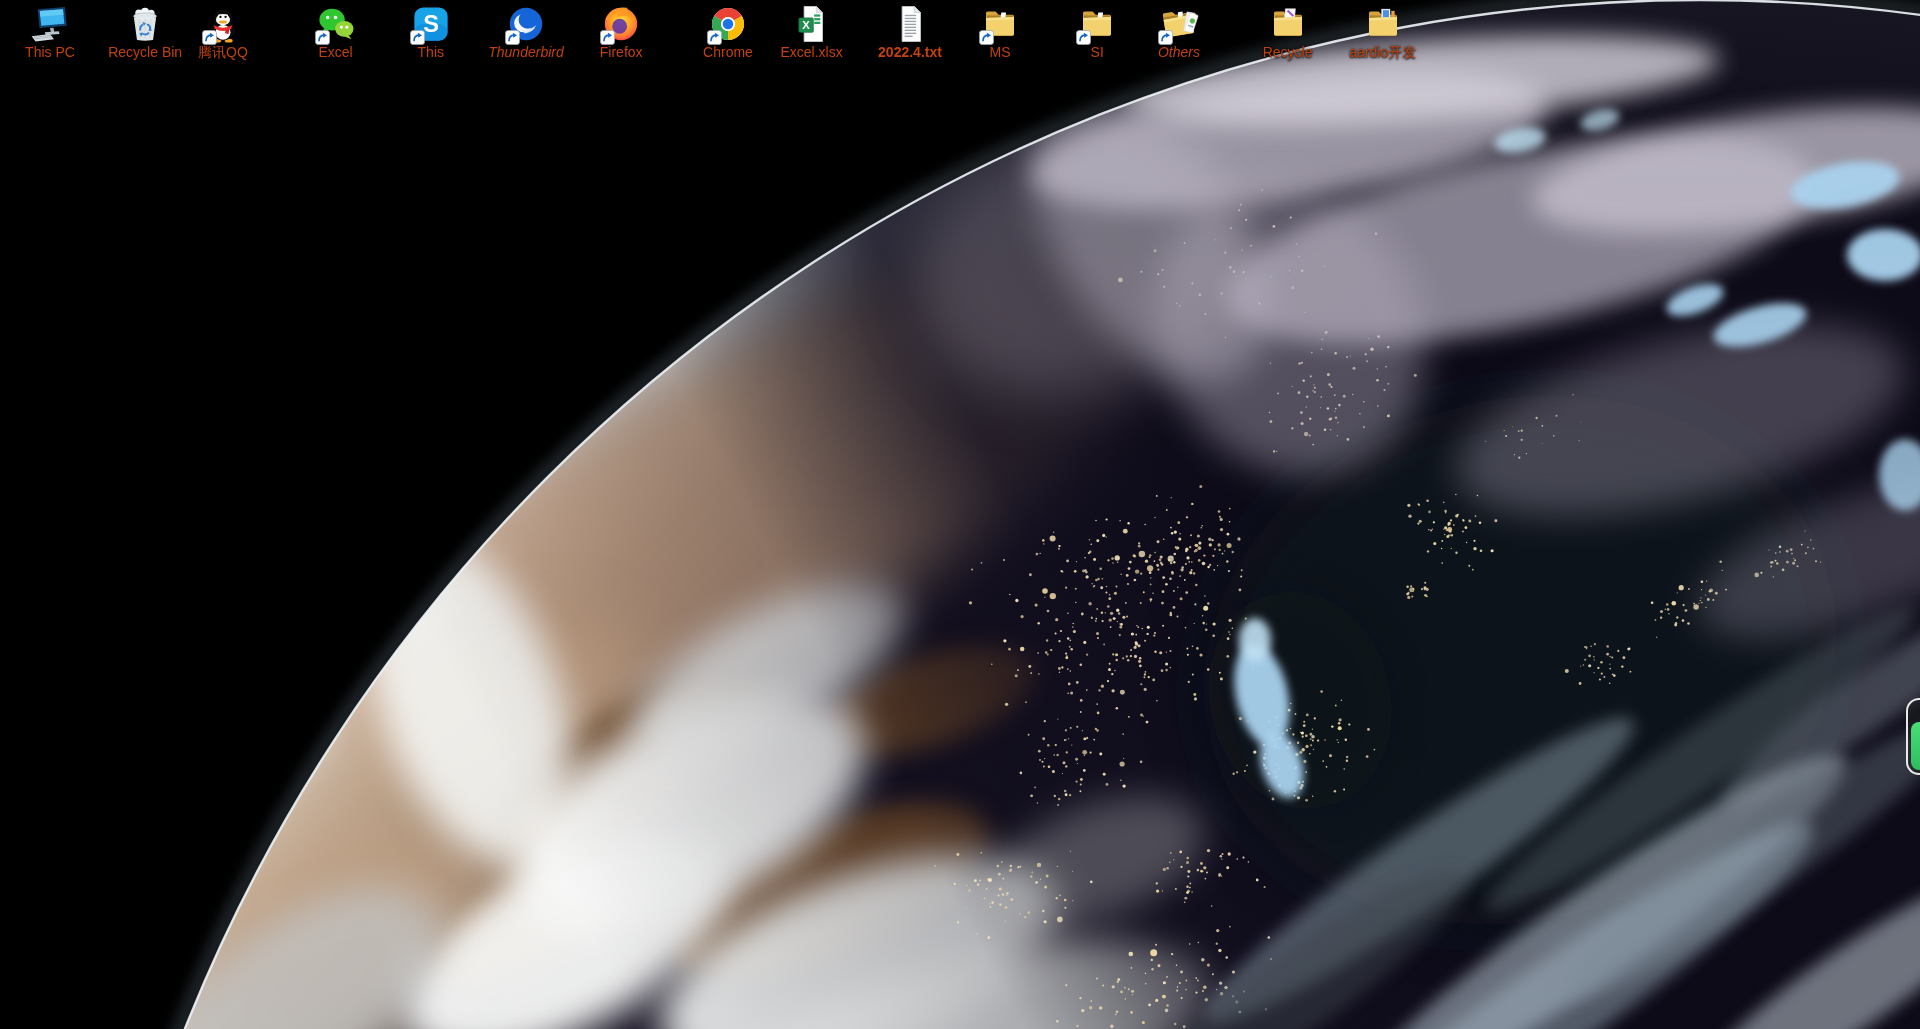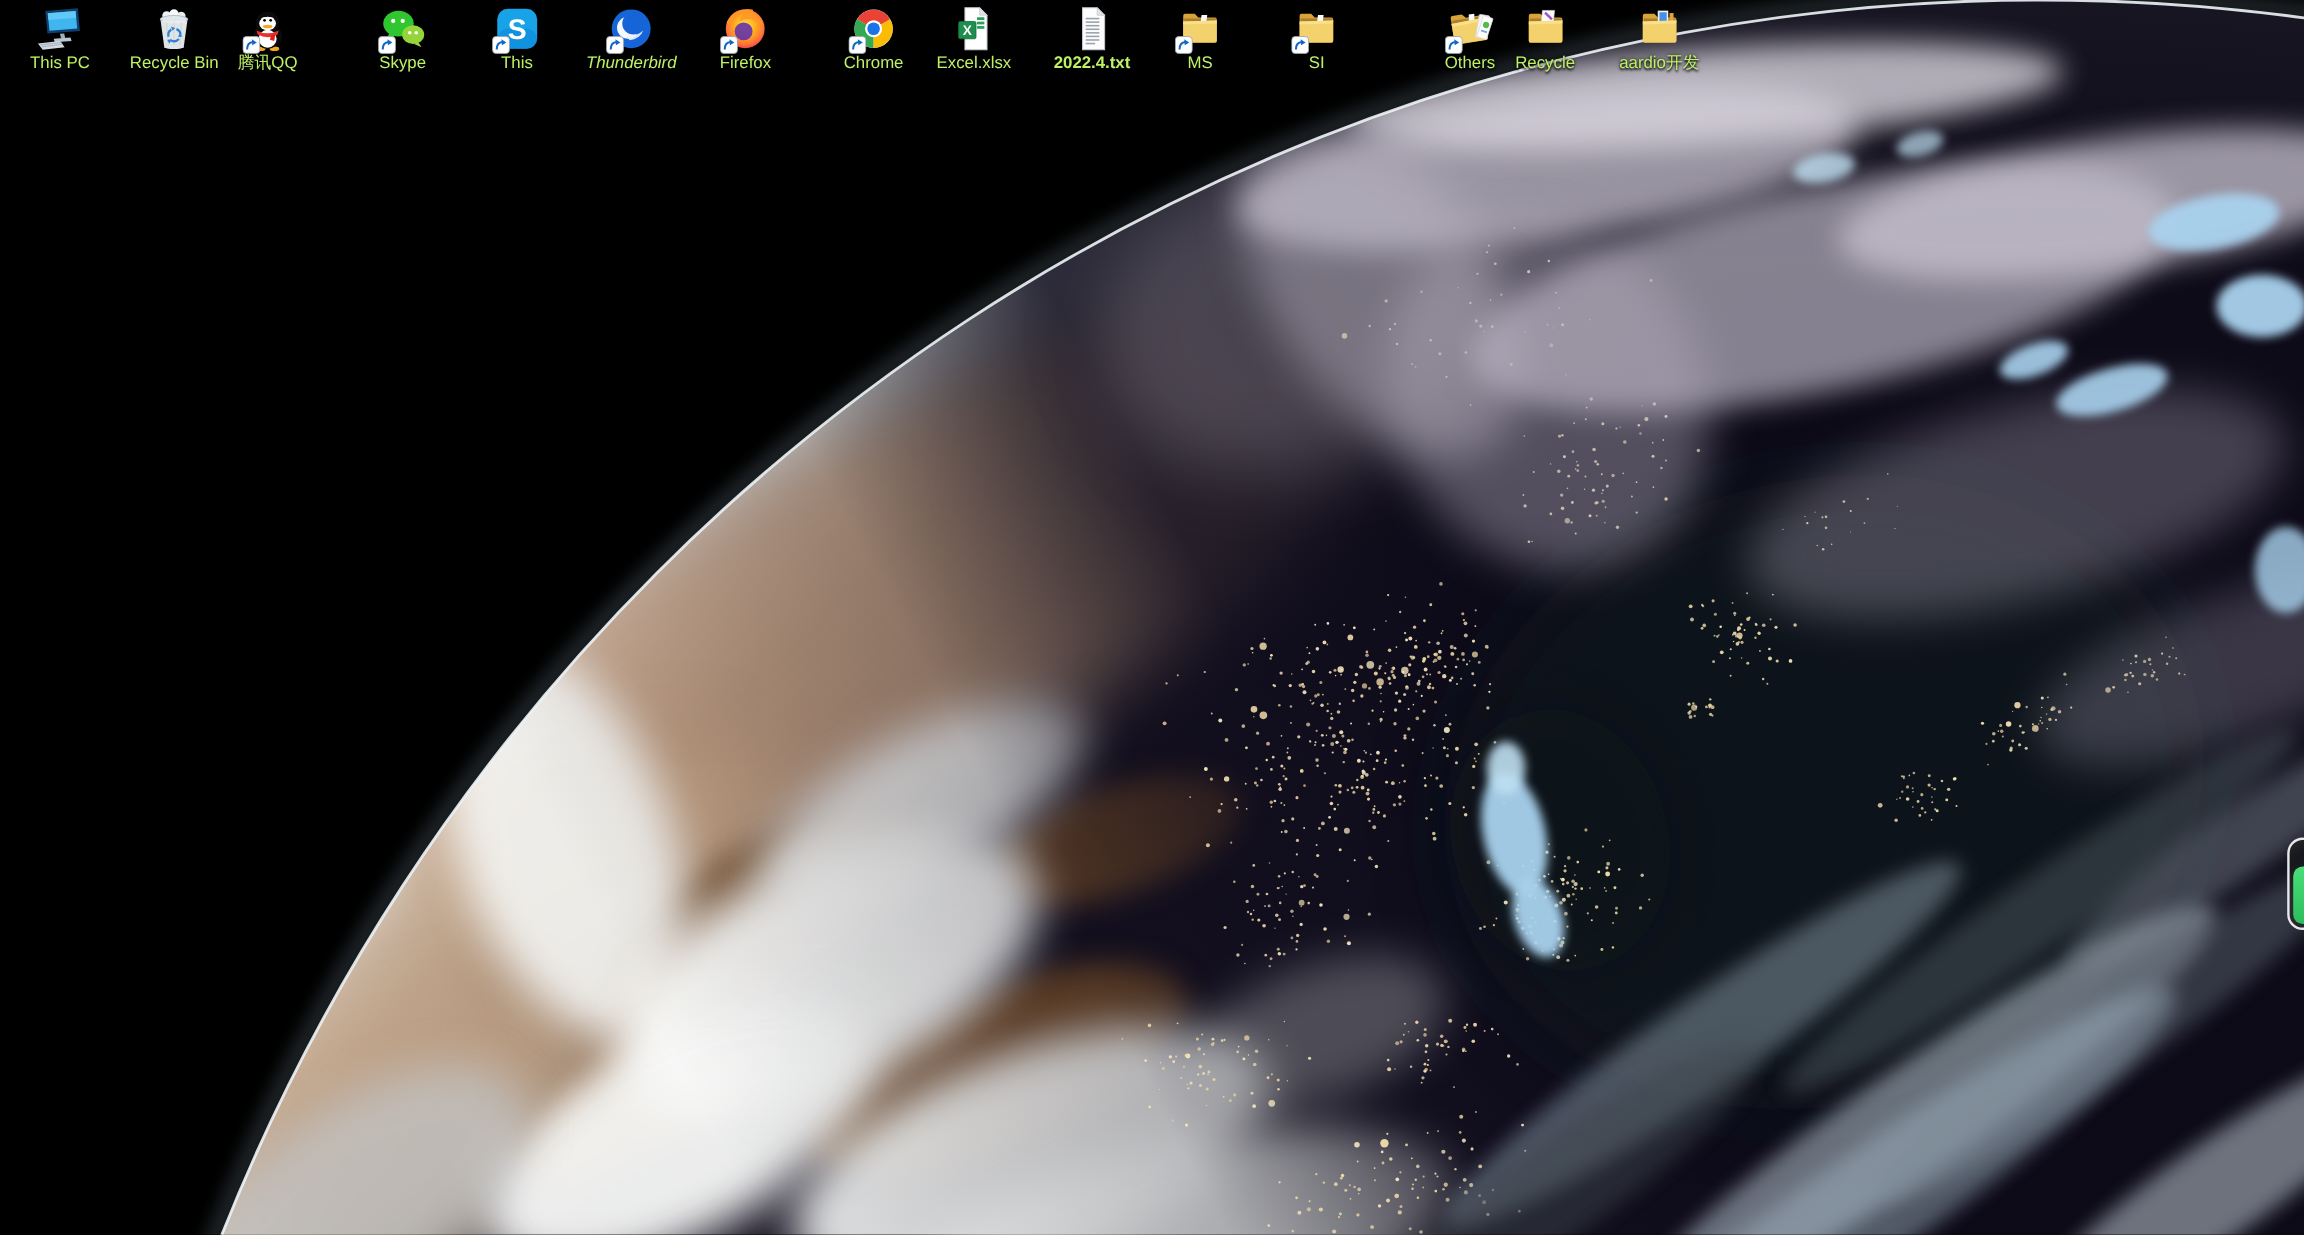--- a/index.html
+++ b/index.html
@@ -5,21 +5,21 @@
   html,body{margin:0;padding:0;background:#000;}
   .desktop{position:relative;width:1920px;height:1029px;overflow:hidden;background:#000;
            font-family:"Liberation Sans",sans-serif;}
   .wallpaper{position:absolute;left:0;top:0;width:1920px;height:1029px;display:block;}
   #icon-grid{position:absolute;left:0;top:0;width:1920px;height:64px;}
   .icon-cell{position:absolute;top:0;width:94px;height:62px;cursor:default;}
   .icon-cell .glyph{position:absolute;left:26px;top:3px;width:42px;height:42px;}
   .icon-cell .glyph svg{display:block;width:42px;height:42px;}
   .shortcut-ovl{position:absolute;left:26px;top:30px;width:15px;height:15px;}
   .icon-label{position:absolute;left:0;top:44px;width:94px;text-align:center;
-              font-size:14px;line-height:16px;color:#bef264;white-space:nowrap;
+              font-size:14px;line-height:16px;color:#c2410c;white-space:nowrap;
               text-shadow:0 1px 2px rgba(0,0,0,.95),0 0 3px rgba(0,0,0,.85);}
   .volume-gauge{position:absolute;left:1906px;top:698px;width:26px;height:77px;
                 border:2px solid rgba(250,250,250,.92);border-radius:15px;
                 background:rgba(28,32,28,.5);box-sizing:border-box;}
   .volume-fill{position:absolute;left:3px;right:3px;bottom:3px;border-radius:9px;
                background:linear-gradient(180deg,#4ade77 0%,#2ebd5e 100%);}
 </style>
 </head>
 <body>
 
@@ -1229,21 +1229,21 @@
  <polygon points="38.5,36.8 41.5,41.5 33.8,38.2" fill="#95d43a"></polygon>
  <circle cx="30.2" cy="27.8" r="1.7" fill="#fff"></circle>
             <circle cx="36.4" cy="27.8" r="1.7" fill="#fff"></circle>
 </svg>
         </div>
         <div class="shortcut-ovl"><svg viewBox="0 0 16 16" width="15" height="15">
  <rect x="0.5" y="0.5" width="15" height="15" rx="3" fill="#fff" stroke="#9aa4ad" stroke-width="0.8"></rect>
  <path d="M4.2 12 C4.2 7.6 6.2 5.6 9.5 5.4" fill="none" stroke="#1267c6" stroke-width="1.8"></path>
  <polygon points="8.4,2.9 12.8,5.7 8.8,8.3" fill="#1267c6"></polygon>
 </svg></div>
-        <div class="icon-label">Skype</div>
+        <div class="icon-label">Excel</div>
       </div>
       <div class="icon-cell" style="left: 383.8px;">
         <div class="glyph">
           <svg viewBox="0 0 48 48">
  <rect x="5" y="5" width="38" height="38" rx="10" fill="#18a3e8"></rect>
  <rect x="5" y="24" width="38" height="19" rx="10" fill="#0d85d8" opacity="0.55"></rect>
  <text x="24" y="33.5" text-anchor="middle" font-size="27" font-weight="bold" font-family="Liberation Sans, sans-serif" fill="#fff">S</text>
 </svg>
         </div>
         <div class="shortcut-ovl"><svg viewBox="0 0 16 16" width="15" height="15">
@@ -1371,21 +1371,21 @@
  <path d="M8 17 L40 16 l-0.2 3 L8 20 z" fill="#f9e190" opacity="0.9"></path>
           </svg>
         </div>
         <div class="shortcut-ovl"><svg viewBox="0 0 16 16" width="15" height="15">
  <rect x="0.5" y="0.5" width="15" height="15" rx="3" fill="#fff" stroke="#9aa4ad" stroke-width="0.8"></rect>
  <path d="M4.2 12 C4.2 7.6 6.2 5.6 9.5 5.4" fill="none" stroke="#1267c6" stroke-width="1.8"></path>
  <polygon points="8.4,2.9 12.8,5.7 8.8,8.3" fill="#1267c6"></polygon>
 </svg></div>
         <div class="icon-label">SI</div>
       </div>
-      <div class="icon-cell" style="left: 1178px;">
+      <div class="icon-cell" style="left: 1132px; font-style: italic;">
         <div class="glyph">
           <svg viewBox="0 0 48 48">
  <g transform="rotate(-9 22 28)">
  <path d="M8 11.5 a1.8 1.8 0 0 1 1.8 -1.8 h9.2 l3.4 3.6 h15.8 a1.8 1.8 0 0 1 1.8 1.8 v20.4 a1.8 1.8 0 0 1 -1.8 1.8 h-28.4 a1.8 1.8 0 0 1 -1.8 -1.8 z" fill="#d8a33b"></path>
  <rect x="9" y="14.2" width="30" height="4.5" fill="#7e5c16" opacity="0.5"></rect>
  <path d="M25.5 10.8 h5.4 l-0.9 7.2 h-5.4 z" fill="#fbfbfb"></path>
  <path d="M8 17 L40 16 v19.2 a1.8 1.8 0 0 1 -1.8 1.8 h-28.4 a1.8 1.8 0 0 1 -1.8 -1.8 z" fill="#f3d26e"></path>
  <path d="M8 17 L40 16 l-0.2 3 L8 20 z" fill="#f9e190" opacity="0.9"></path>
             </g>
  <g transform="rotate(10 37 22)">

